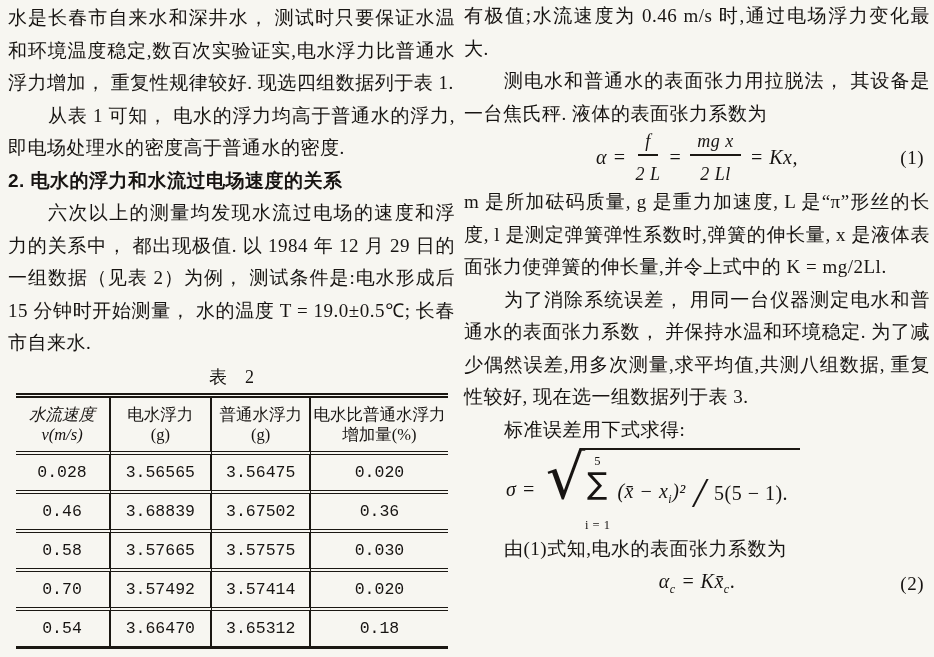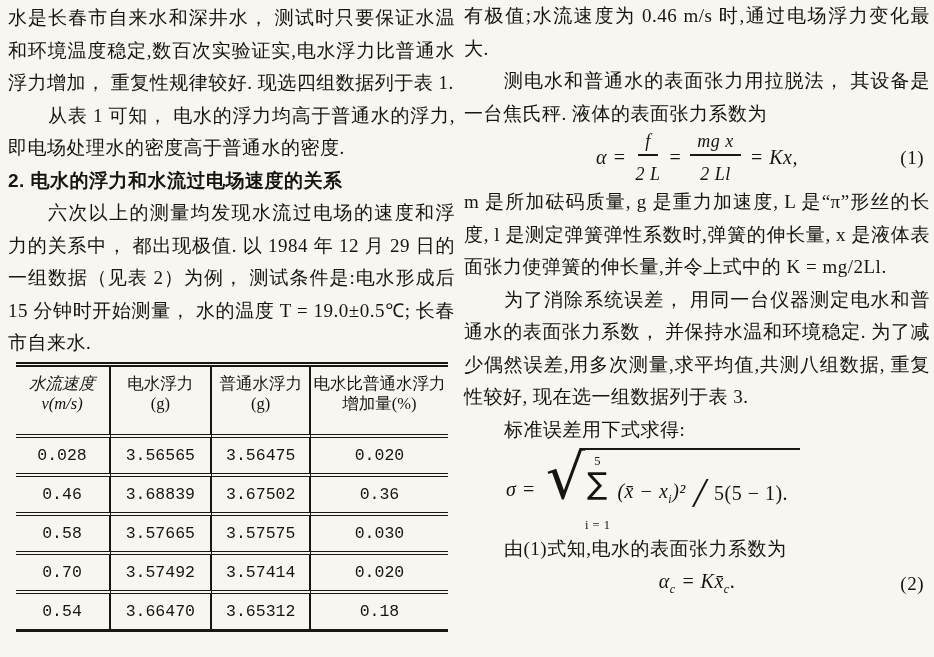--- a/index.html
+++ b/index.html
@@ -56,21 +56,21 @@
     table-layout: fixed;
   }
   table.data th, table.data td {
     text-align: center;
     font-size: 16.5px;
     padding: 3px 2px;
   }
   table.data th {
     font-weight: 400;
     line-height: 20px;
-    padding: 7px 2px 20px 2px;
+    padding: 7px 2px 6px 2px;
   }
   table.data td {
     line-height: 23px;
     padding: 6px 2px;
     border-top: 4px double #1b1813;
     font-family: Liberation Mono, monospace;
   }
   table.data th:not(:last-child), table.data td:not(:last-child) {
     border-right: 2px solid #1b1813;
   }
@@ -155,20 +155,21 @@
 <body>
 
 <div class="page">
 
   <div class="col col-left">
     <p class="para">水是长春市自来水和深井水， 测试时只要保证水温和环境温度稳定,数百次实验证实,电水浮力比普通水浮力增加， 重复性规律较好. 现选四组数据列于表 1.</p>
     <p class="para indent">从表 1 可知， 电水的浮力均高于普通水的浮力,即电场处理水的密度高于普通水的密度.</p>
     <h2 class="heading">2. 电水的浮力和水流过电场速度的关系</h2>
     <p class="para indent">六次以上的测量均发现水流过电场的速度和浮力的关系中， 都出现极值. 以 1984 年 12 月 29 日的一组数据（见表 2）为例， 测试条件是:电水形成后 15 分钟时开始测量， 水的温度 T = 19.0±0.5℃; 长春市自来水.</p>
 
+    <div class="tcap">表　2</div>
 
     <table class="data">
       <colgroup>
           <col class="c1">
           <col class="c2">
           <col class="c3">
           <col class="c4">
         </colgroup>
       <thead>
         <tr>

